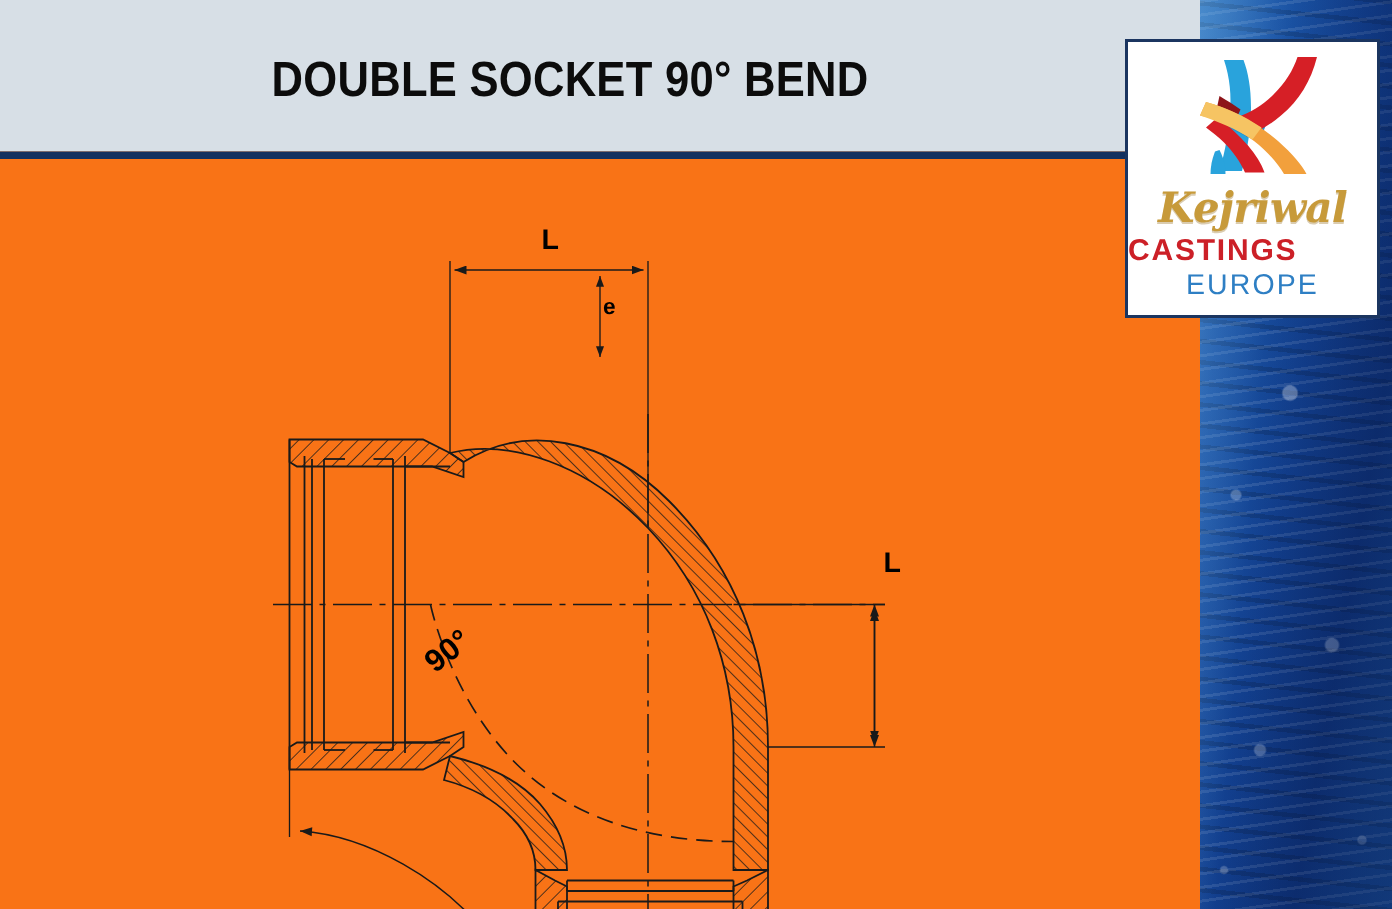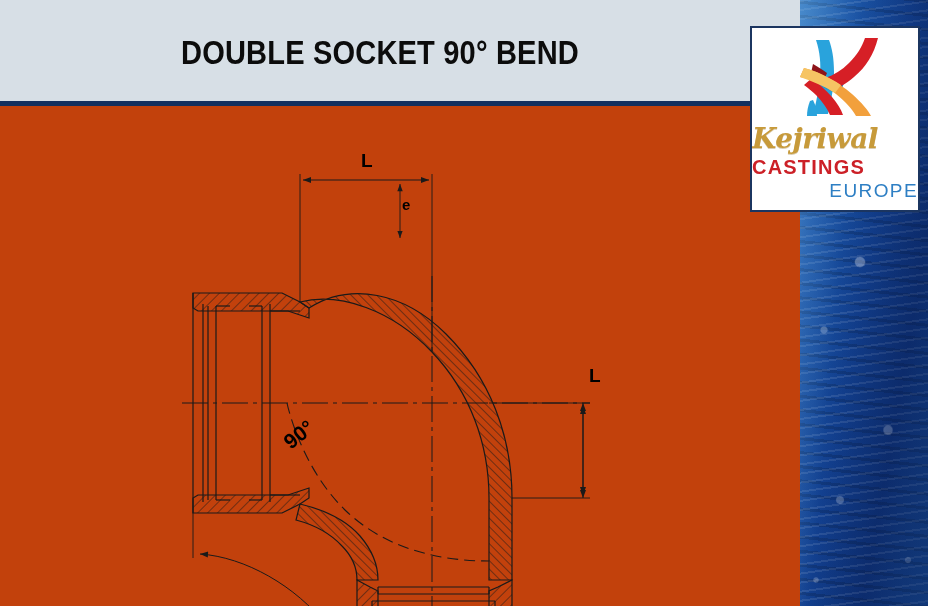--- a/index.html
+++ b/index.html
@@ -1,21 +1,21 @@
 <!DOCTYPE html>
 <html><head>
 <meta charset="utf-8">
 <style>
   html,body{margin:0;padding:0;}
   body{
     width:928px;height:606px;overflow:hidden;position:relative;
     background:#ffffff;
     font-family:"Liberation Sans", sans-serif;
   }
-  #stage{position:absolute;left:0;top:0;width:928px;height:606px;overflow:hidden;background:#c2410c;}
+  #stage{position:absolute;left:0;top:0;width:928px;height:606px;overflow:hidden;background:#f97316;}
 
   
   .water-strip{
     position:absolute;left:800px;top:0;width:128px;height:606px;
     background:
       radial-gradient(circle at 42px 120px, rgba(255,255,255,.30) 0 2.5px, rgba(255,255,255,0) 3.6px),
       radial-gradient(circle at 96px 30px, rgba(255,255,255,.28) 0 3px, rgba(255,255,255,0) 4.2px),
       radial-gradient(circle at 60px 262px, rgba(255,255,255,.34) 0 4.5px, rgba(255,255,255,0) 5.8px),
       radial-gradient(circle at 112px 200px, rgba(255,255,255,.22) 0 2.2px, rgba(255,255,255,0) 3.2px),
       radial-gradient(circle at 24px 330px, rgba(255,255,255,.25) 0 3px, rgba(255,255,255,0) 4.2px),
@@ -58,33 +58,33 @@
   }
 
   
   .logo-box{
     position:absolute;left:750px;top:26px;width:170px;height:186px;
     background:#ffffff;border:2px solid #1b3560;box-sizing:border-box;
     overflow:hidden;
   }
   .logo-mark{position:absolute;left:38px;top:6px;width:94px;height:86px;}
   .logo-script{
-    position:absolute;left:0;top:94px;width:166px;
+    position:absolute;left:0;top:94px;width:166px;text-align:center;
     font-family:"DejaVu Serif", serif;font-style:italic;font-weight:bold;
     font-size:28px;color:#c79a3a;letter-spacing:-.5px;
     text-shadow:0 1px 0 rgba(150,110,30,.35);
     white-space:nowrap;
   }
   .logo-castings{
     position:absolute;left:0;top:128px;width:166px;text-align:left;
     font-family:"Liberation Sans", sans-serif;font-weight:bold;
     font-size:20px;color:#cc2027;letter-spacing:1.2px;white-space:nowrap;
   }
   .logo-europe{
-    position:absolute;left:0;top:152px;width:166px;text-align:right;
+    position:absolute;left:0;top:152px;width:166px;text-align:center;
     font-family:"Liberation Sans", sans-serif;font-weight:normal;
     font-size:19px;color:#2e7fc4;letter-spacing:1.4px;white-space:nowrap;
   }
 
   
   .drawing{position:absolute;left:0;top:106px;width:800px;height:500px;}
   .dim-label{
     position:absolute;
     font-family:"Liberation Sans", sans-serif;
     font-weight:bold;color:#000;

